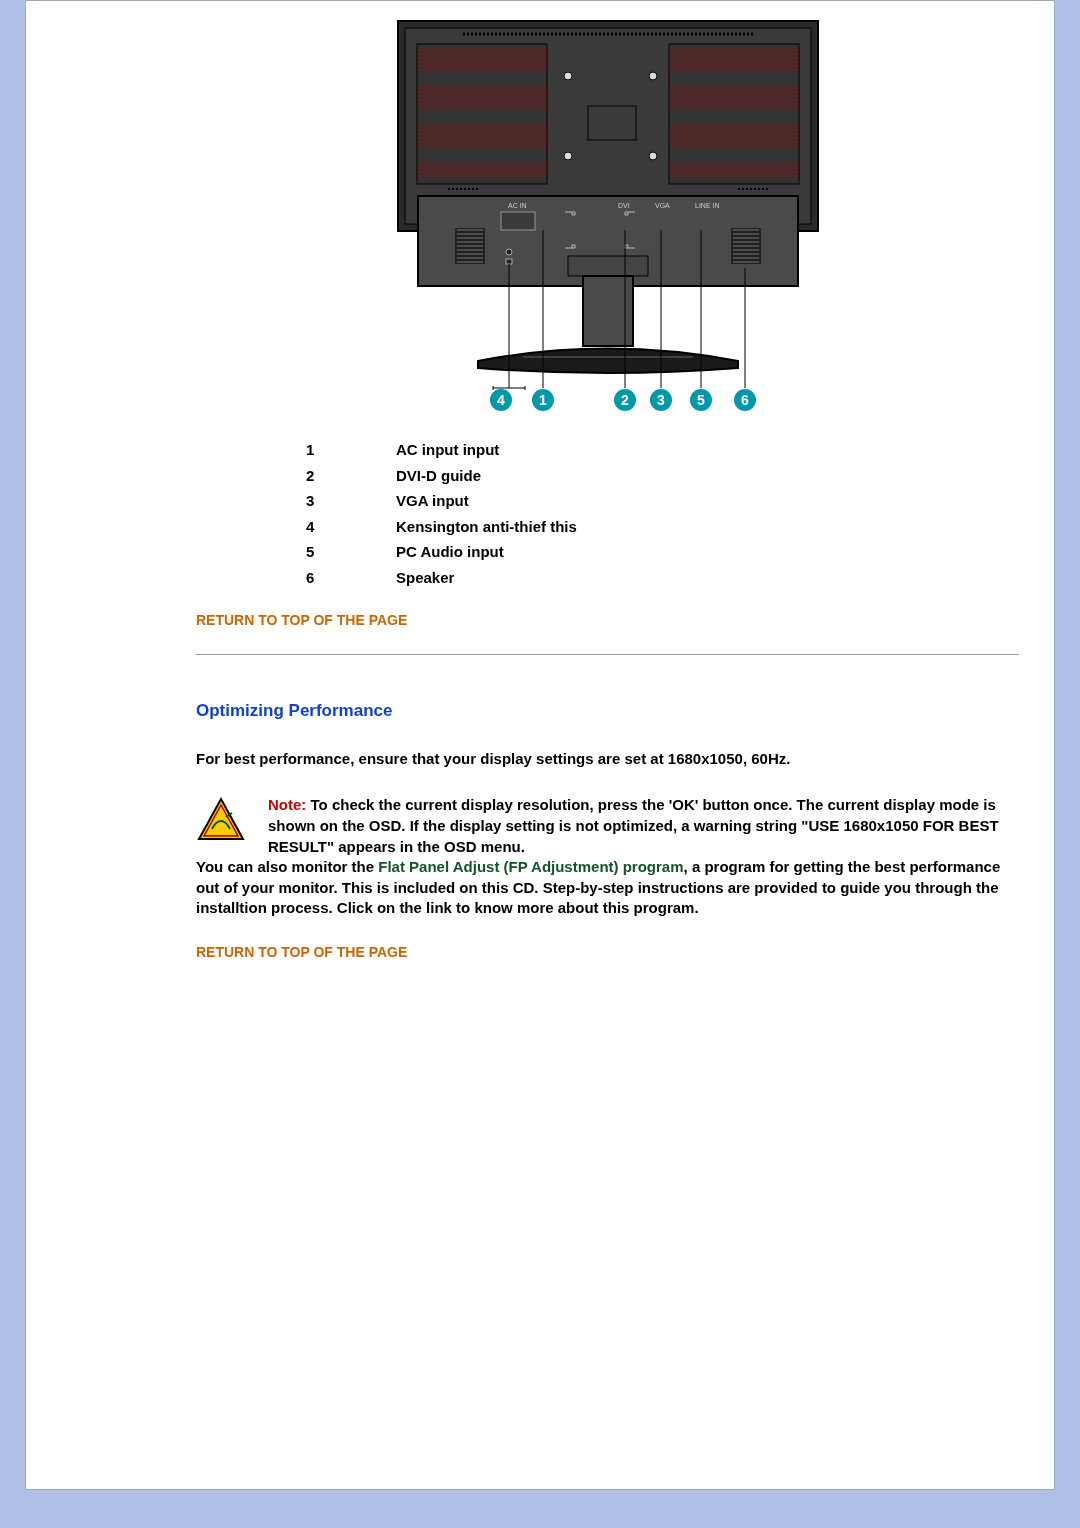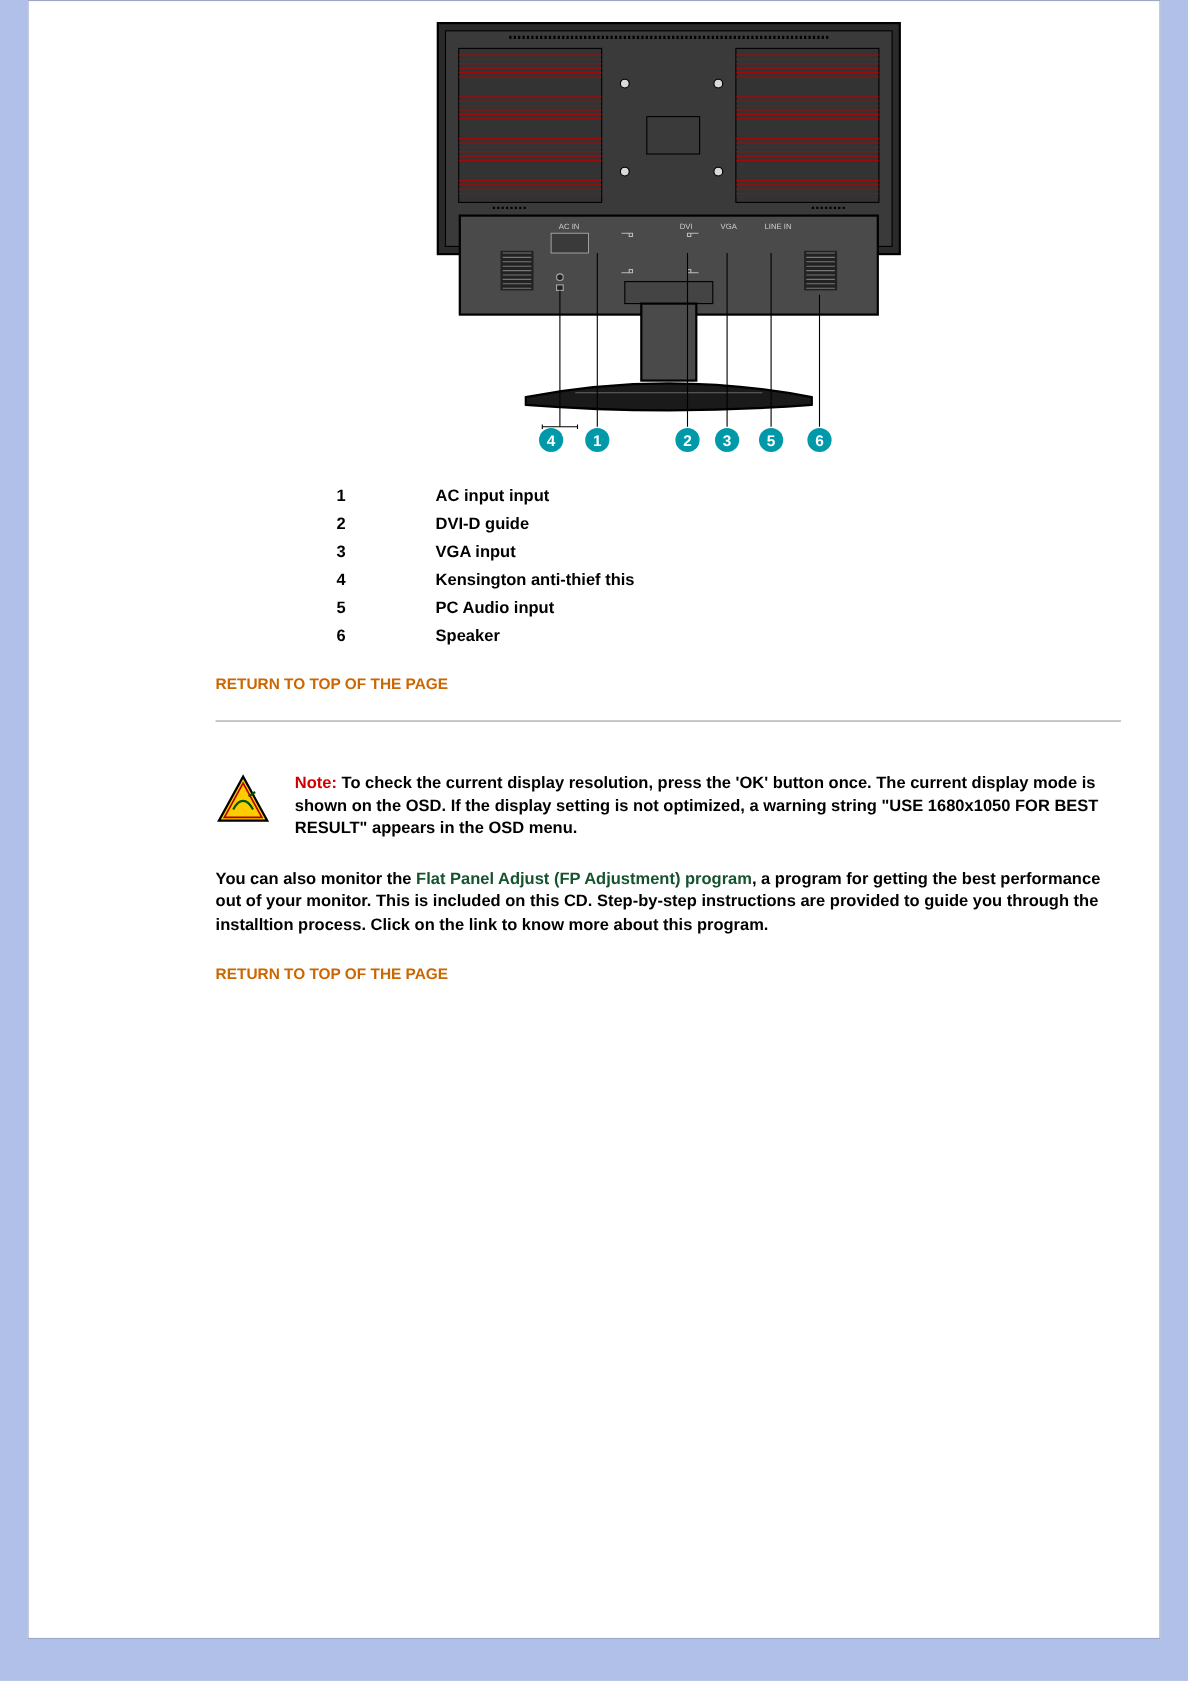--- a/index.html
+++ b/index.html
@@ -66,21 +66,20 @@
   }
   .body-text {
     font-weight: bold;
     color: #000;
     line-height: 1.35;
     margin: 0 0 26px 0;
   }
   .note-block {
     display: flex;
     gap: 22px;
-    margin-bottom: 26px;
   }
   .warn-icon {
     flex: 0 0 50px;
     height: 50px;
   }
   .note-text {
     font-weight: bold;
     line-height: 1.38;
   }
   .note-text .red { color: #d00000; }
@@ -303,21 +302,23 @@
         <span>Speaker</span>
       </div>
     </div>
 
     <div class="return-link">
       <span>RETURN TO TOP OF THE PAGE</span>
     </div>
 
     <hr class="sep">
 
-
+    <h2 class="section-title">Optimizing Performance</h2>
+
+    <p class="body-text">For best performance, ensure that your display settings are set at 1680x1050, 60Hz.</p>
 
     <div class="note-block">
       <div class="warn-icon">
         <svg width="50" height="50" viewBox="0 0 50 50">
           <polygon points="25,4 47,44 3,44" fill="#ffcc00" stroke="#000" stroke-width="2"></polygon>
           <polygon points="25,10 42,41 8,41" fill="#ffcc00" stroke="#b00000" stroke-width="1.5"></polygon>
           <path d="M16 34 q4 -8 9 -8 q5 0 9 8" fill="none" stroke="#005800" stroke-width="2"></path>
           <line x1="30" y1="22" x2="36" y2="18" stroke="#005800" stroke-width="2"></line>
         </svg>
       </div>

